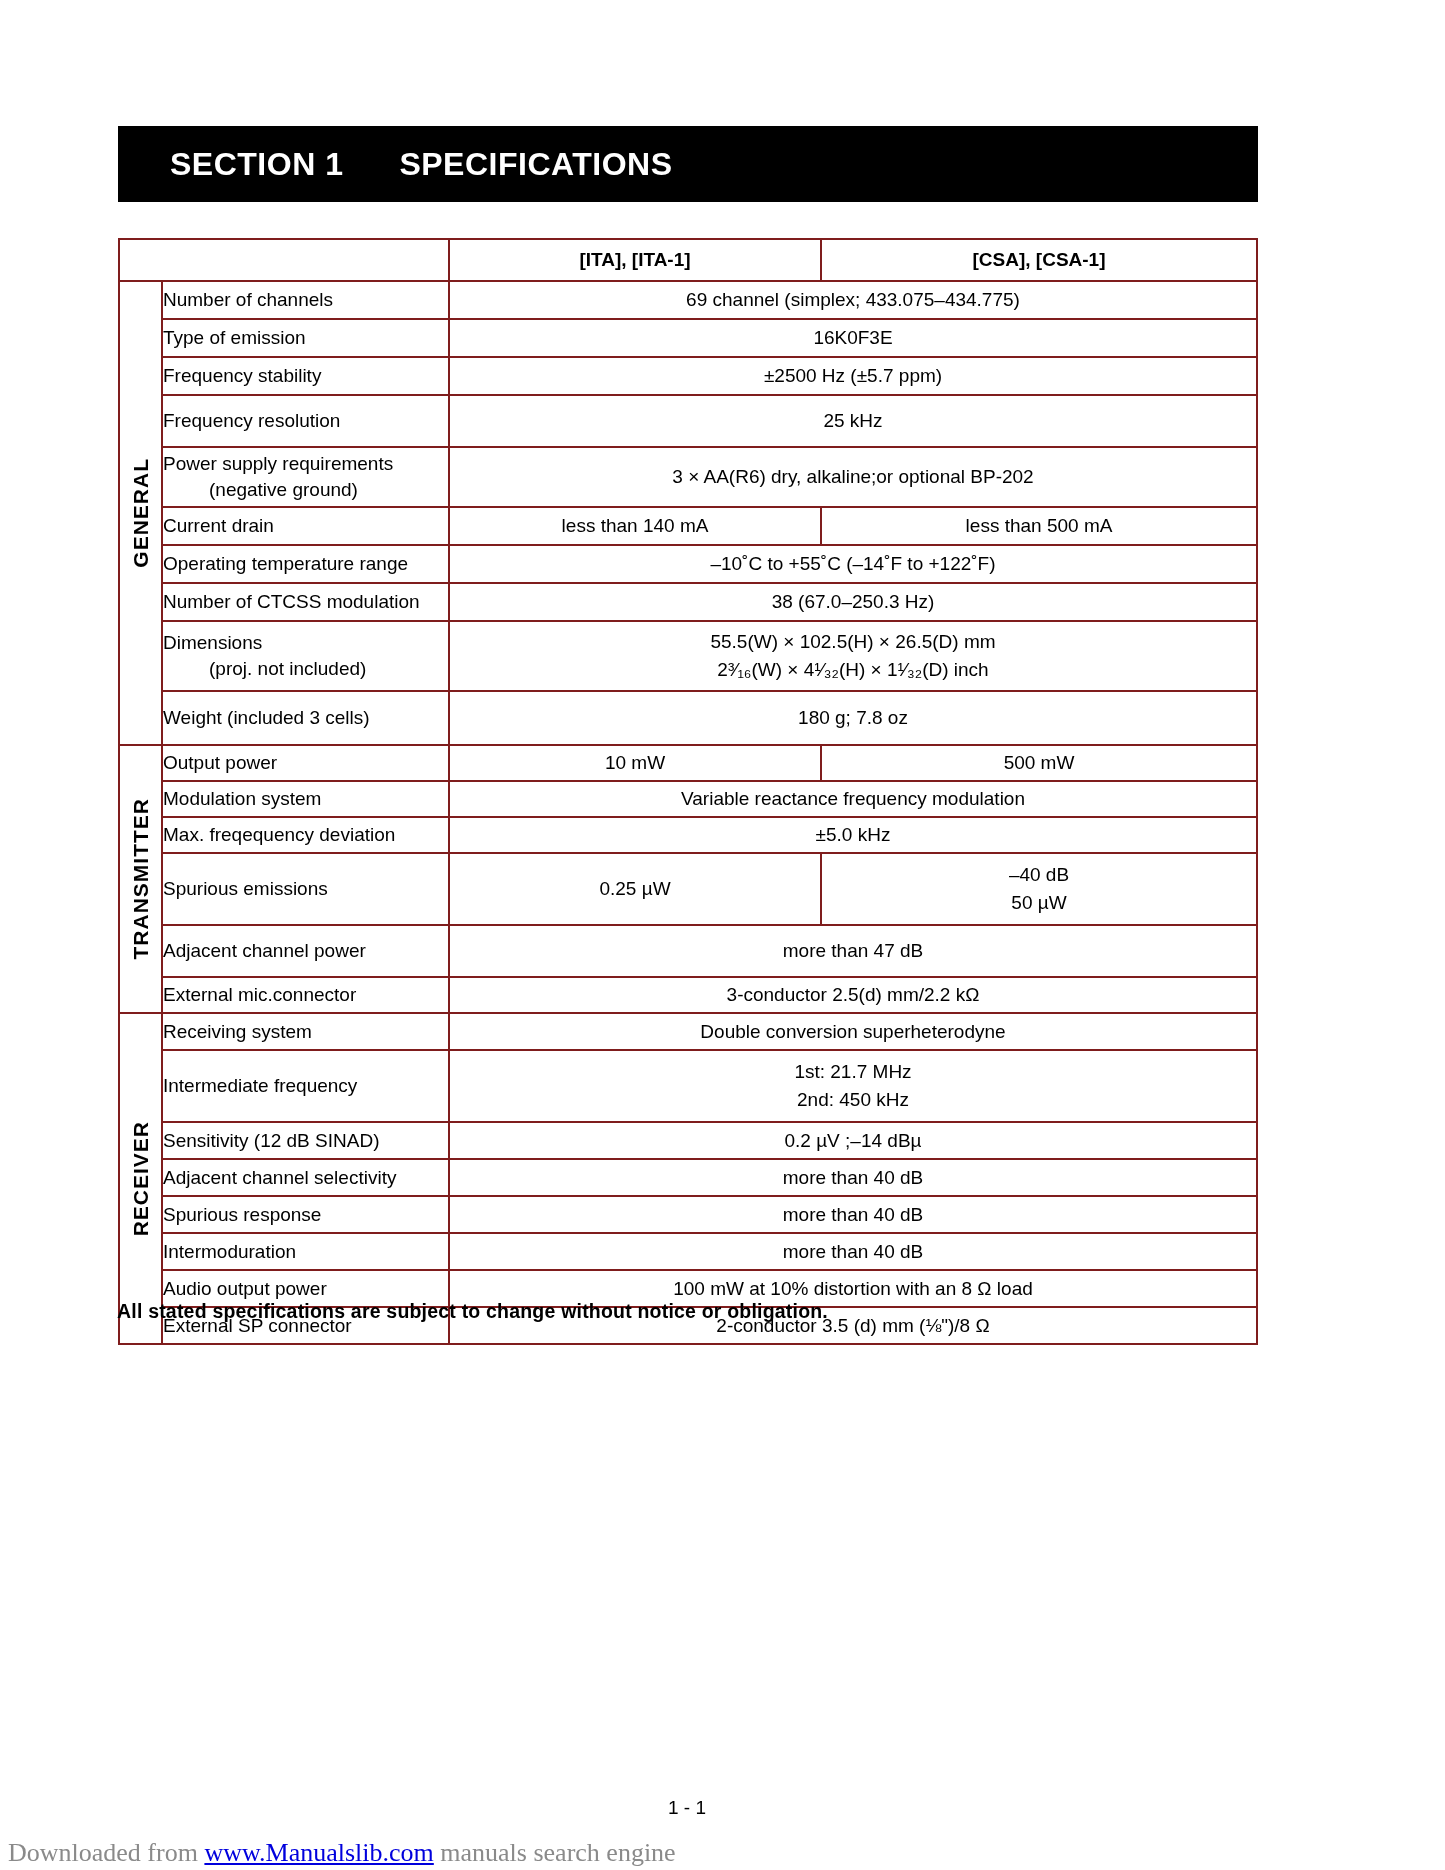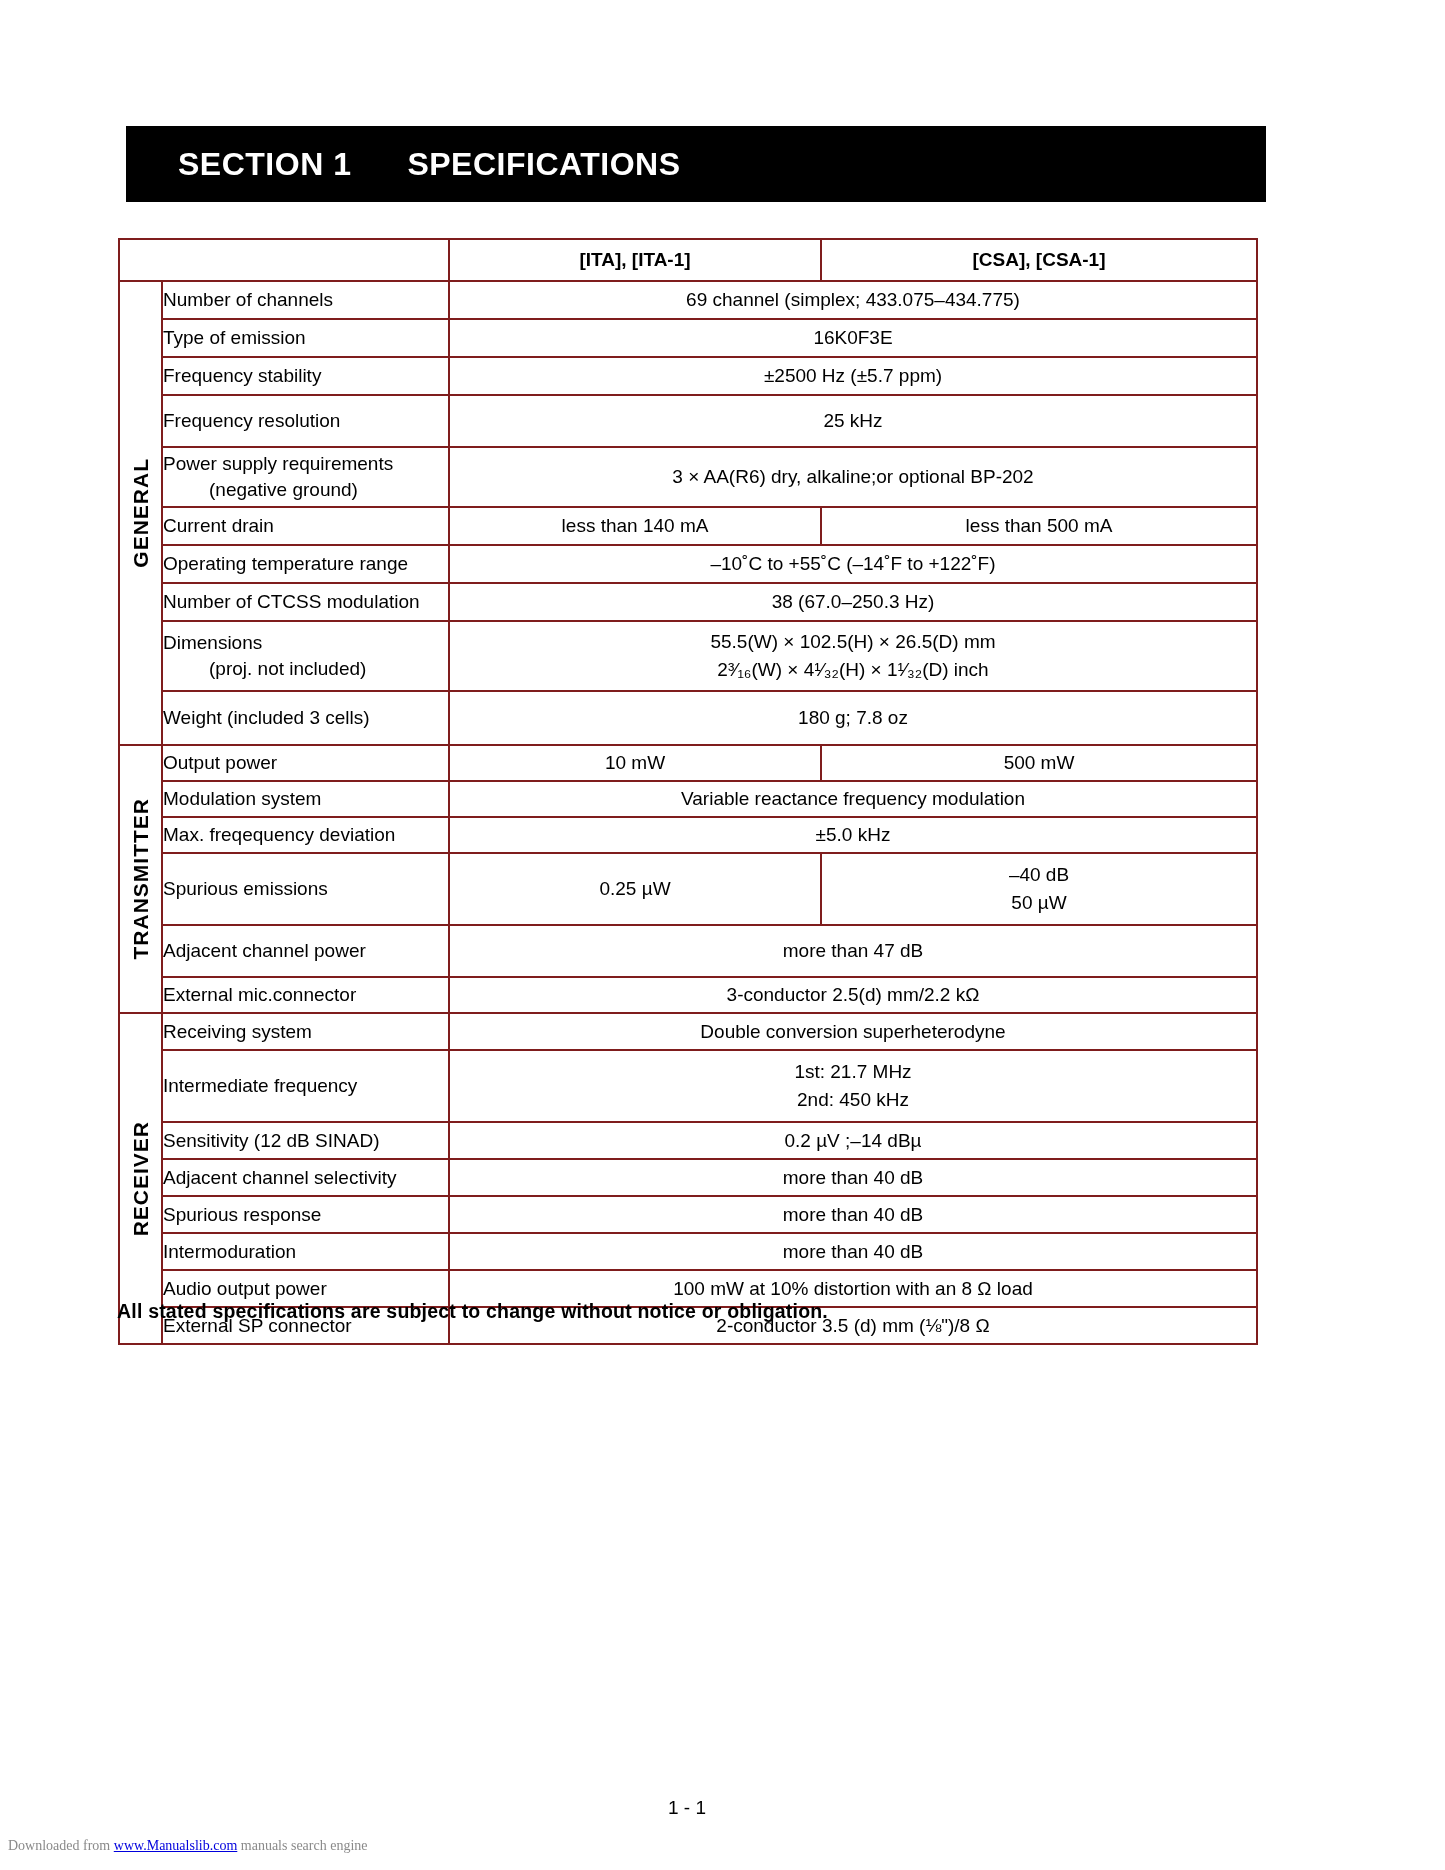--- a/index.html
+++ b/index.html
@@ -11,21 +11,21 @@
     width: 1445px;
     height: 1870px;
     position: relative;
     font-family: "Liberation Sans", "DejaVu Sans", sans-serif;
     color: #000;
   }
 
   
   .title-bar {
     position: absolute;
-    left: 126px;
+    left: 118px;
     top: 126px;
     width: 1140px;
     height: 76px;
     background: #000000;
     color: #ffffff;
     line-height: 76px;
     white-space: nowrap;
   }
   .title-bar .sec-num {
     font-weight: bold;
@@ -113,21 +113,21 @@
     top: 1797px;
     width: 1138px;
     text-align: center;
     font-size: 19px;
   }
   .watermark {
     position: absolute;
     left: 8px;
     top: 1838px;
     font-family: "Liberation Serif", "DejaVu Serif", serif;
-    font-size: 14px;
+    font-size: 26px;
     color: #8a8a8a;
     white-space: nowrap;
   }
   .watermark a.wm-link {
     color: #0000dd;
     text-decoration: underline;
     cursor: pointer;
   }
 </style>
 </head>

